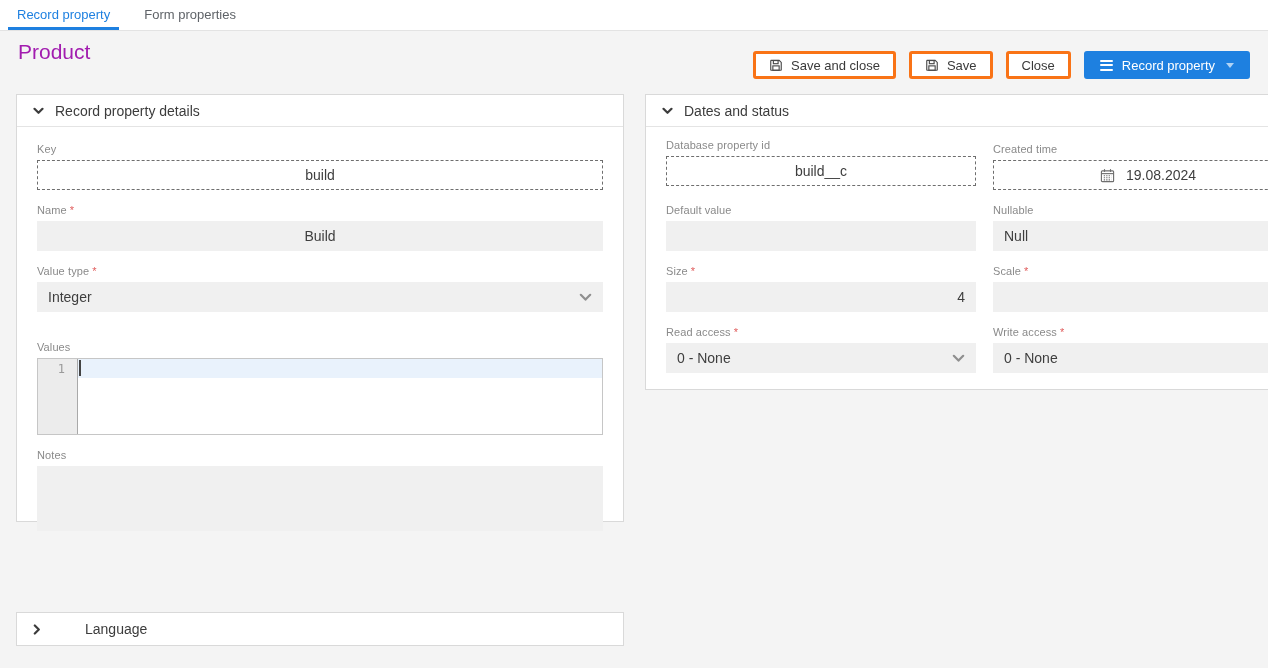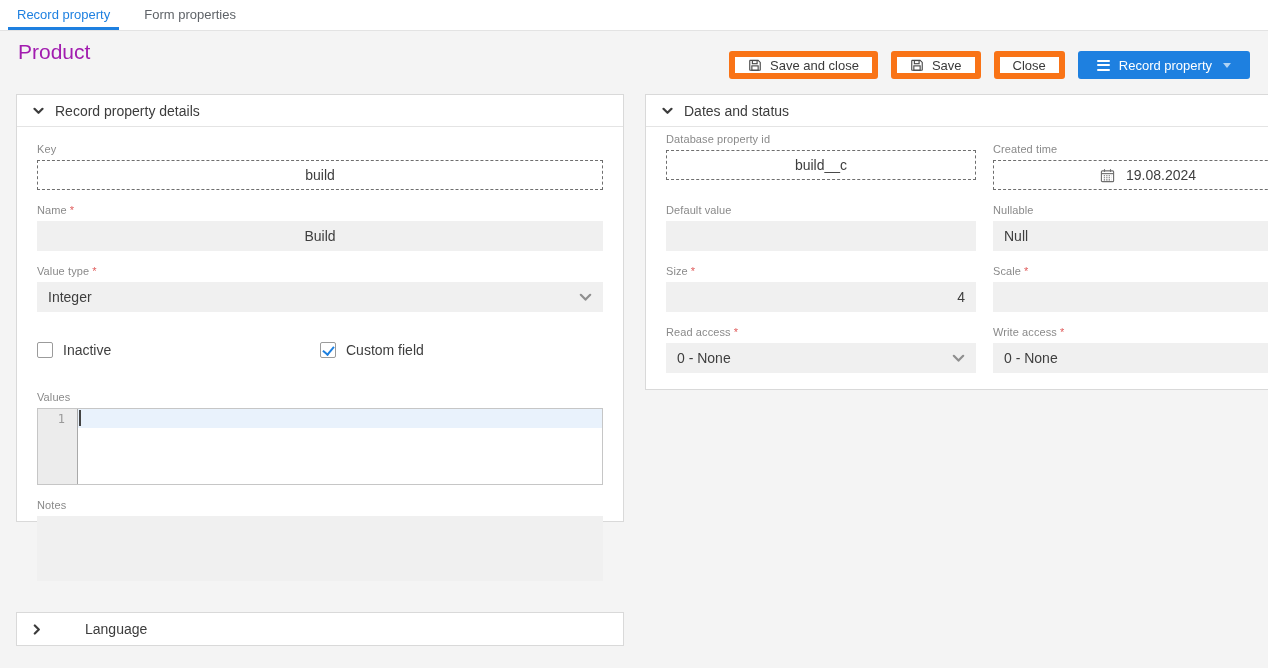--- a/index.html
+++ b/index.html
@@ -31,21 +31,21 @@
   .page-title {
     position: absolute; left: 18px; top: 40px;
     font-size: 21px; color: #a21caf;
   }
   .actionbar {
     position: absolute; right: 18px; top: 51px;
     display: flex; gap: 13px; height: 28px; align-items: center;
   }
   .btn {
     height: 28px; display: inline-flex; align-items: center; gap: 8px;
-    padding: 0 13px; background: #ffffff; border: 6px solid #f97316;
+    padding: 0 13px; background: #ffffff; border: 3px solid #f97316;
     border-radius: 3px; font-size: 13px; color: #3a3a3a; cursor: pointer;
     font-family: inherit;
   }
   .btn svg { display: block; }
   .btn-primary {
     background: #1e80e0; border-color: #1e80e0; color: #ffffff; gap: 9px;
   }
   .menu-icon { display: inline-flex; flex-direction: column; gap: 2.5px; }
   .menu-icon i { display: block; width: 13px; height: 2px; background: #fff; border-radius: 1px; }
   .dd-caret {
@@ -210,34 +210,20 @@
           <span>Integer</span>
           <span class="chev-down">
             <svg width="13" height="9" viewBox="0 0 13 9" fill="none" stroke="#8f8f8f" stroke-width="2.2" stroke-linecap="round" stroke-linejoin="round">
                 <path d="M1.8 1.8 6.5 6.6 11.2 1.8"></path>
               </svg>
           </span>
         </div>
       </div>
     </div>
 
-    <div class="checkbox-row">
-      <div class="col">
-        <label class="cb-wrap">
-          <span class="cb"></span>
-          <span class="cb-label">Inactive</span>
-        </label>
-      </div>
-      <div class="col">
-        <label class="cb-wrap">
-          <span class="cb checked"></span>
-          <span class="cb-label">Custom field</span>
-        </label>
-      </div>
-    </div>
 
     <div class="field-label" style="margin-top:29px;">
       <span>Values</span>
     </div>
     <div class="code-editor">
       <div class="gutter">
         <div>1</div>
       </div>
       <div class="code-area">
         <div class="active-line">
@@ -262,21 +248,21 @@
       <svg width="11" height="8" viewBox="0 0 11 8" fill="none" stroke="#3c3c3c" stroke-width="2.2" stroke-linecap="round" stroke-linejoin="round">
           <path d="M1.5 1.8 5.5 5.8 9.5 1.8"></path>
         </svg>
     </span>
     <span>Dates and status</span>
   </div>
 
   <div class="card-body">
     <div class="row2">
       <div class="col">
-        <div class="field-label" style="margin-top:6px;">
+        <div class="field-label" style="margin-top:12px;">
           <span>Database property id</span>
         </div>
         <div class="field dashed">
           <span>build__c</span>
         </div>
       </div>
       <div class="col">
         <div class="field-label" style="margin-top:16px;">
           <span>Created time</span>
         </div>

